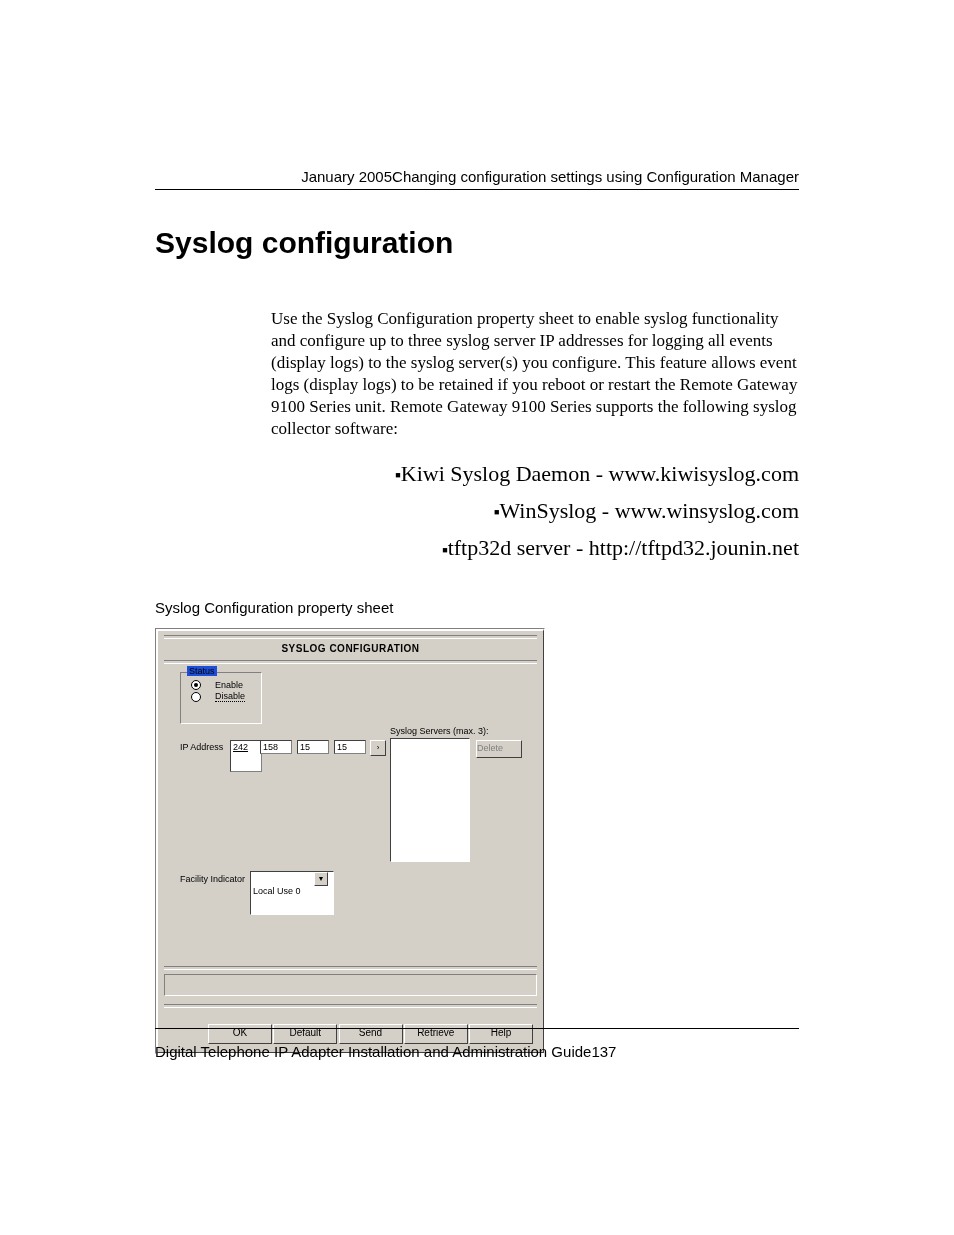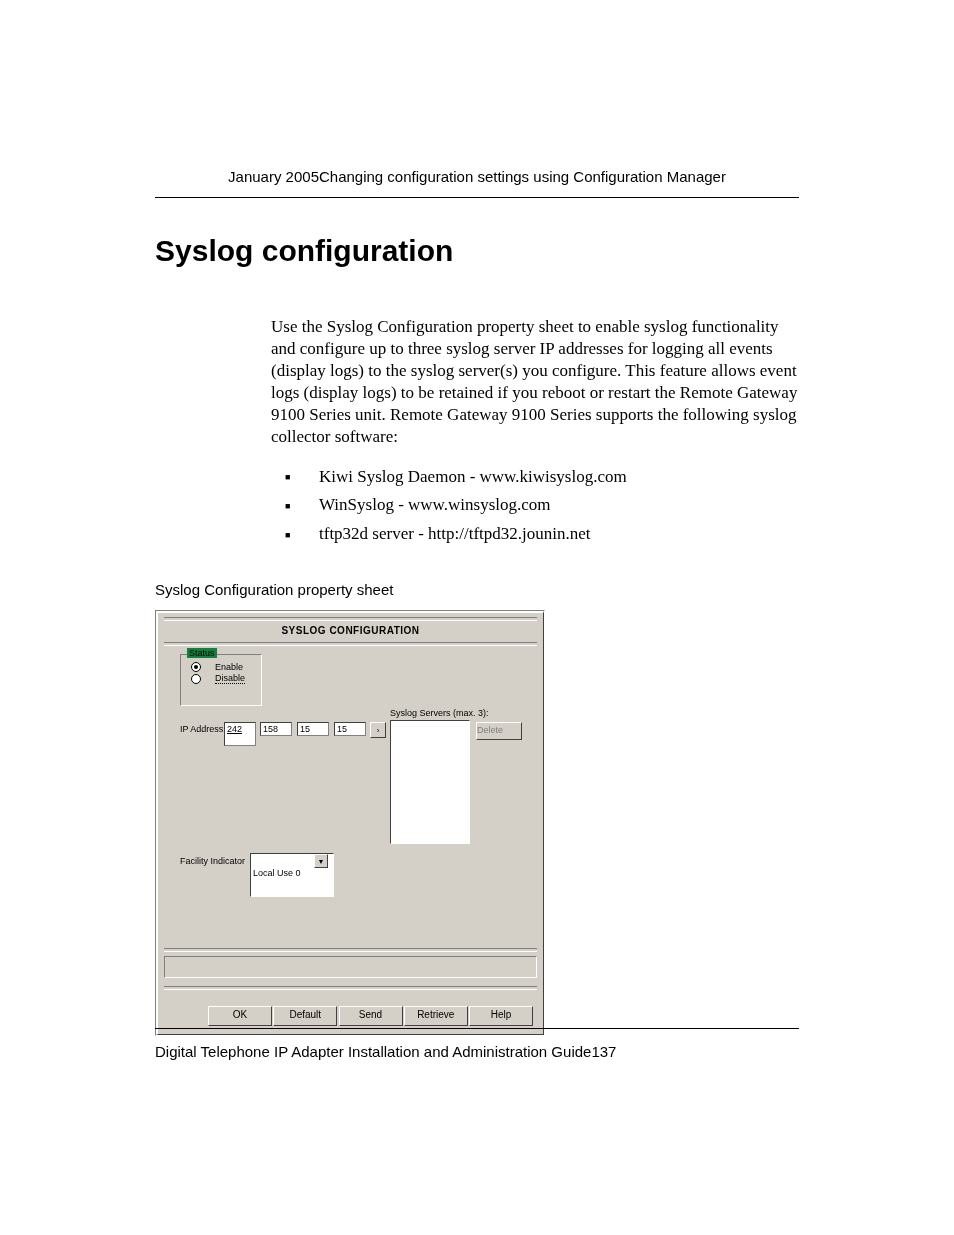--- a/index.html
+++ b/index.html
@@ -10,23 +10,23 @@
   }
   .page {
     width: 954px;
     height: 1235px;
     box-sizing: border-box;
     padding: 168px 155px 0 155px;
     position: relative;
   }
   .hdr {
     display: flex;
-    justify-content: center;
+    justify-content: flex-end;
     font-size: 15px;
-    padding-bottom: 12px;
+    padding-bottom: 4px;
     border-bottom: 1px solid #000;
   }
   h1.section {
     font-size: 30px;
     font-weight: bold;
     margin: 36px 0 48px 0;
     font-family: Arial, Helvetica, sans-serif;
   }
   .body-indent {
     margin-left: 116px;
@@ -34,23 +34,24 @@
   .para {
     font-family: "Times New Roman", Times, serif;
     font-size: 17px;
     line-height: 1.3;
     margin-bottom: 14px;
   }
   ul.bullets {
     margin: 0 0 32px 0;
     padding-left: 48px;
     font-family: "Times New Roman", Times, serif;
-    font-size: 17px;
+    font-size: 22px;
     line-height: 1.7;
     list-style: none;
+    text-align: right;
   }
   ul.bullets li::before {
     content: "■";
     font-size: 9px;
     display: inline-block;
     width: 34px;
     margin-left: -34px;
     vertical-align: middle;
   }
   .getting {
@@ -104,21 +105,21 @@
   .groupbox {
     position: absolute;
     border: 1px solid #808080;
     border-right-color: #fff;
     border-bottom-color: #fff;
   }
   .groupbox .legend {
     position: absolute;
     top: -7px;
     left: 6px;
-    background: #15803d;
+    background: #1d4ed8;
     padding: 0 2px;
     font-size: 9px;
   }
   .status-box {
     left: 22px; top: 8px; width: 64px; height: 40px;
     padding: 6px 6px 4px 10px;
     font-size: 9px;
   }
   .radio-row { display:flex; align-items:flex-end; gap:14px; margin:1px 0; }
   .radio-dot {
@@ -132,21 +133,21 @@
   .field {
     position:absolute;
     background:#fff;
     border:1px solid #808080;
     border-top-color:#404040;
     border-left-color:#404040;
     font-size:9px;
     padding:1px 2px;
     box-sizing:border-box;
   }
-  .ip1 { left:66px;  top:76px; width:32px; height:24px;text-decoration:underline; }
+  .ip1 { left:72px;  top:76px; width:32px; height:32px;text-decoration:underline; }
   .ip2 { left:102px; top:76px; width:32px; height:14px; }
   .ip3 { left:139px; top:76px; width:32px; height:14px; }
   .ip4 { left:176px; top:76px; width:32px; height:14px; }
   .arrowbtn {
     position:absolute; left:212px; top:76px; width:14px; height:14px;
     background:#d4d0c8;
     border:1px solid #fff;
     border-right-color:#404040;
     border-bottom-color:#404040;
     display:flex; align-items:center; justify-content:center;

